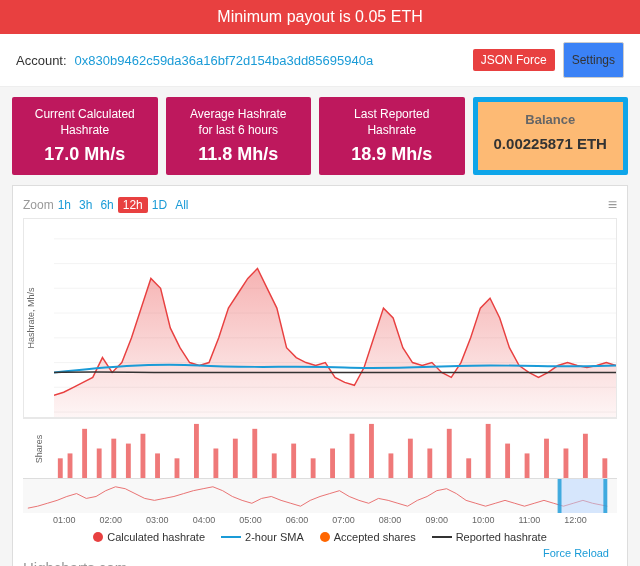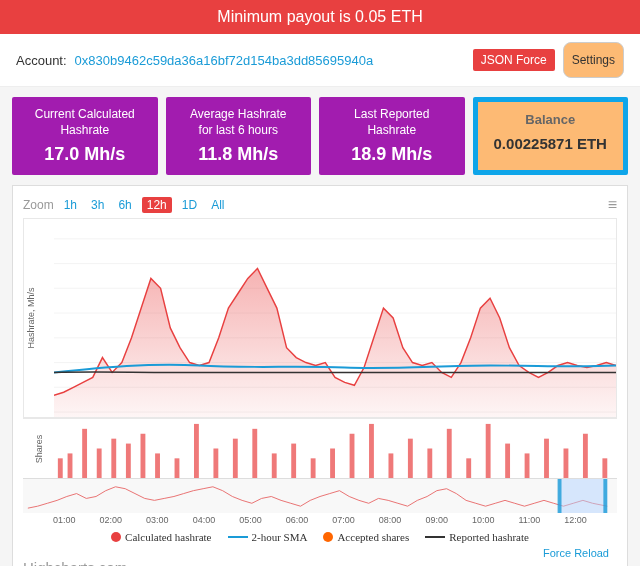--- a/index.html
+++ b/index.html
@@ -26,38 +26,38 @@
     .btn-json {
       background: #e84040;
       color: white;
       border: none;
       padding: 4px 8px;
       font-size: 12px;
       cursor: pointer;
       border-radius: 2px;
     }
     .btn-settings {
-      background: #fdba74;
+      background: #3b82f6;
       color: #333;
       border: 1px solid #ccc;
       padding: 10px 8px;
       font-size: 12px;
       cursor: pointer;
-      border-radius: 8px;
+      border-radius: 2px;
     }
 
     .stats-row {
       display: flex;
       gap: 8px;
       padding: 10px 12px;
       background: #f5f5f5;
     }
     .stat-card {
       flex: 1;
-      background: #a21caf;
+      background: #be185d;
       color: white;
       padding: 10px;
       text-align: center;
       border-radius: 2px;
     }
     .stat-card.balance {
       background: #fdba74;
       color: #333;
       border: 5px solid #0ea5e9;
     }
@@ -69,21 +69,21 @@
     .chart-container {
       background: white;
       margin: 0 12px 10px;
       border: 1px solid #ddd;
       padding: 10px;
     }
 
     .zoom-controls {
       display: flex;
       align-items: center;
-      gap: 6px;
+      gap: 0;
       font-size: 12px;
       color: #666;
       margin-bottom: 4px;
     }
     .zoom-btn {
       cursor: pointer;
       padding: 1px 4px;
       color: #1a9bd7;
       background: none;
       border: none;
@@ -143,21 +143,21 @@
     }
 
     .legend {
       display: flex;
       justify-content: center;
       gap: 16px;
       padding: 6px 0 2px;
       font-size: 11px;
       flex-wrap: wrap;
     }
-    .legend-item { display: flex; align-items: center; gap: 4px; font-family: Liberation Serif, serif; }
+    .legend-item { display: flex; align-items: center; gap: 4px; }
     .legend-dot { width: 10px; height: 10px; border-radius: 50%; }
     .legend-line { width: 20px; height: 2px; }
     .force-reload { text-align: right; font-size: 11px; color: #1a9bd7; cursor: pointer; padding-right: 4px; }
     .highcharts-credit { font-size: 15px; color: #999; padding-right: 4px; }
 
     
     svg { width: 100%; height: 100%; }
   </style>
 </head>
 <body>

